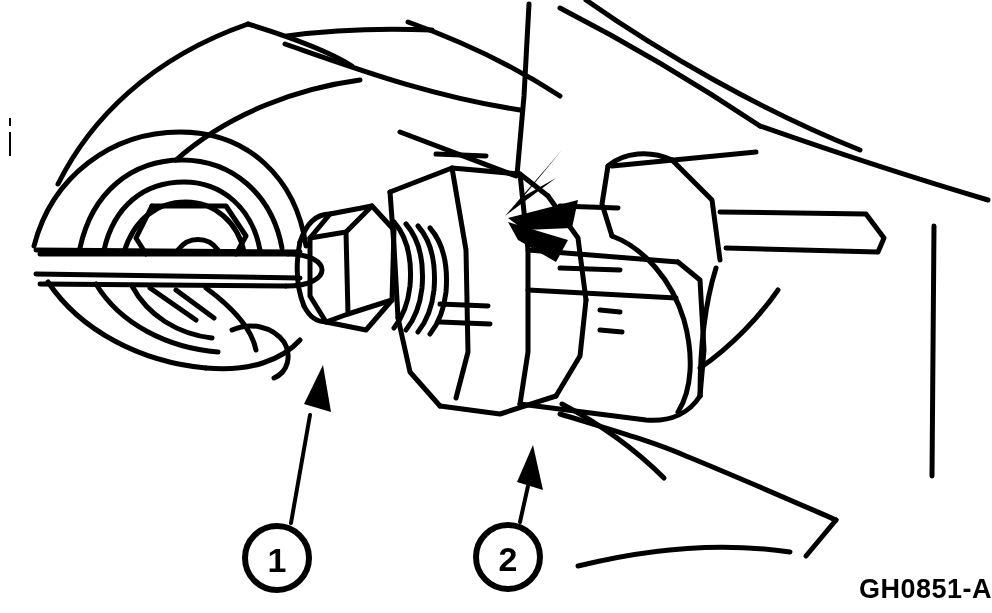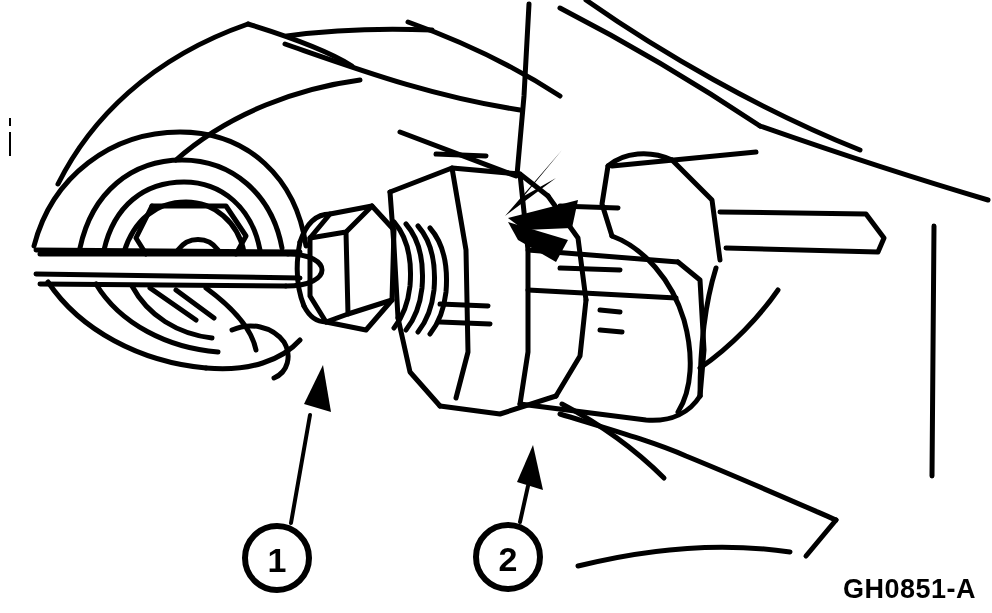--- a/index.html
+++ b/index.html
@@ -21,21 +21,21 @@
   }
   #figure-svg {
     position: absolute;
     inset: 0;
     width: 992px;
     height: 613px;
     display: block;
   }
   .fig-code {
     position: absolute;
-    right: 16px;
+    right: 0;
     bottom: 8px;
     font-family: "Liberation Sans", sans-serif;
     font-size: 27px;
     font-weight: bold;
     letter-spacing: 0.5px;
     color: #000000;
     white-space: nowrap;
   }
   .callout-num {
     font-family: "Liberation Sans", sans-serif;

